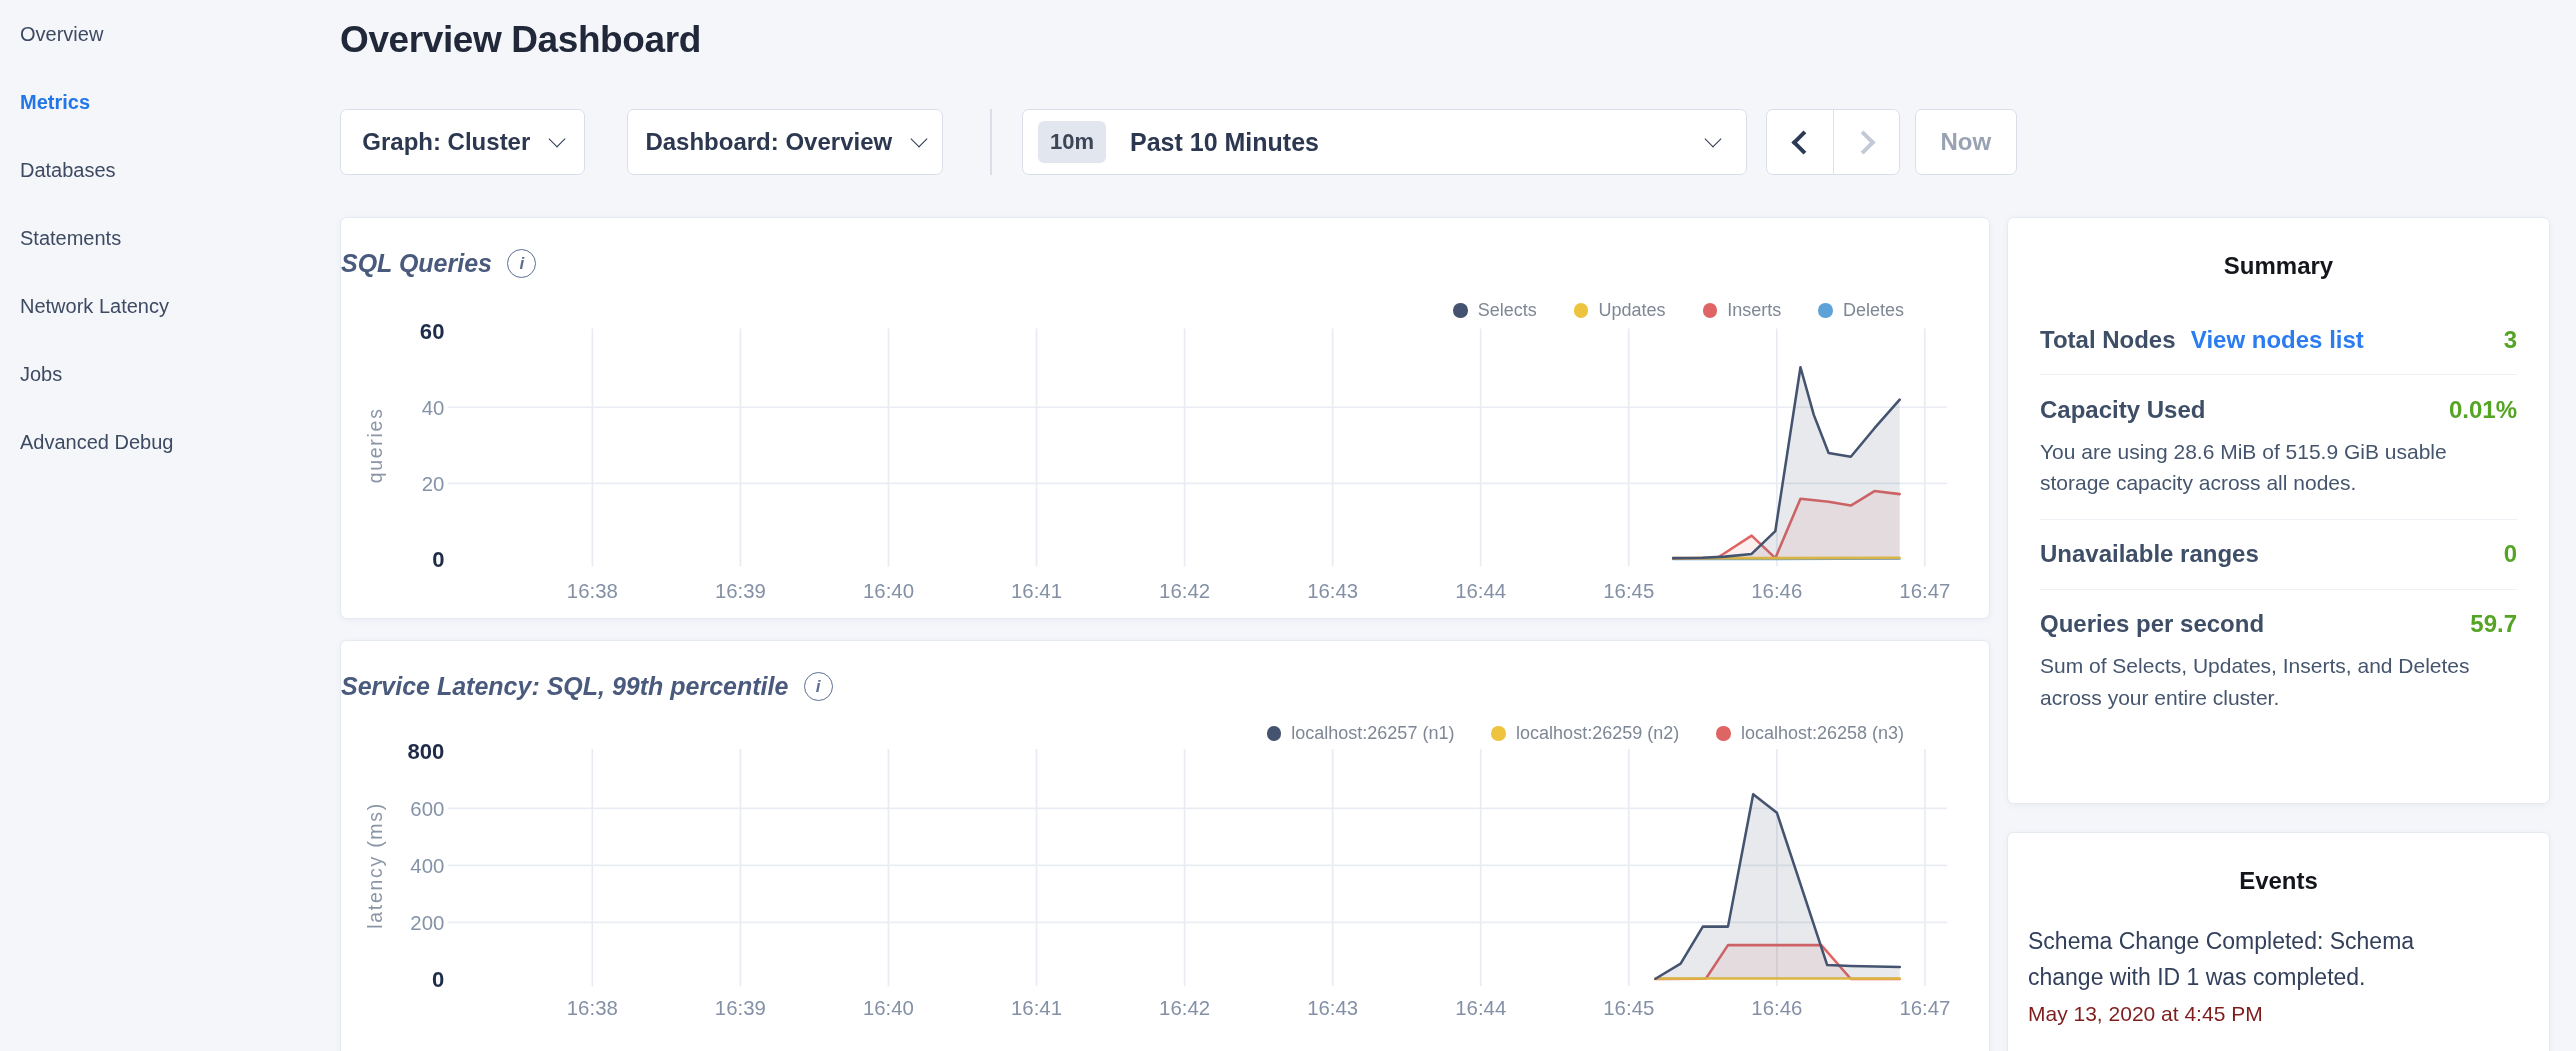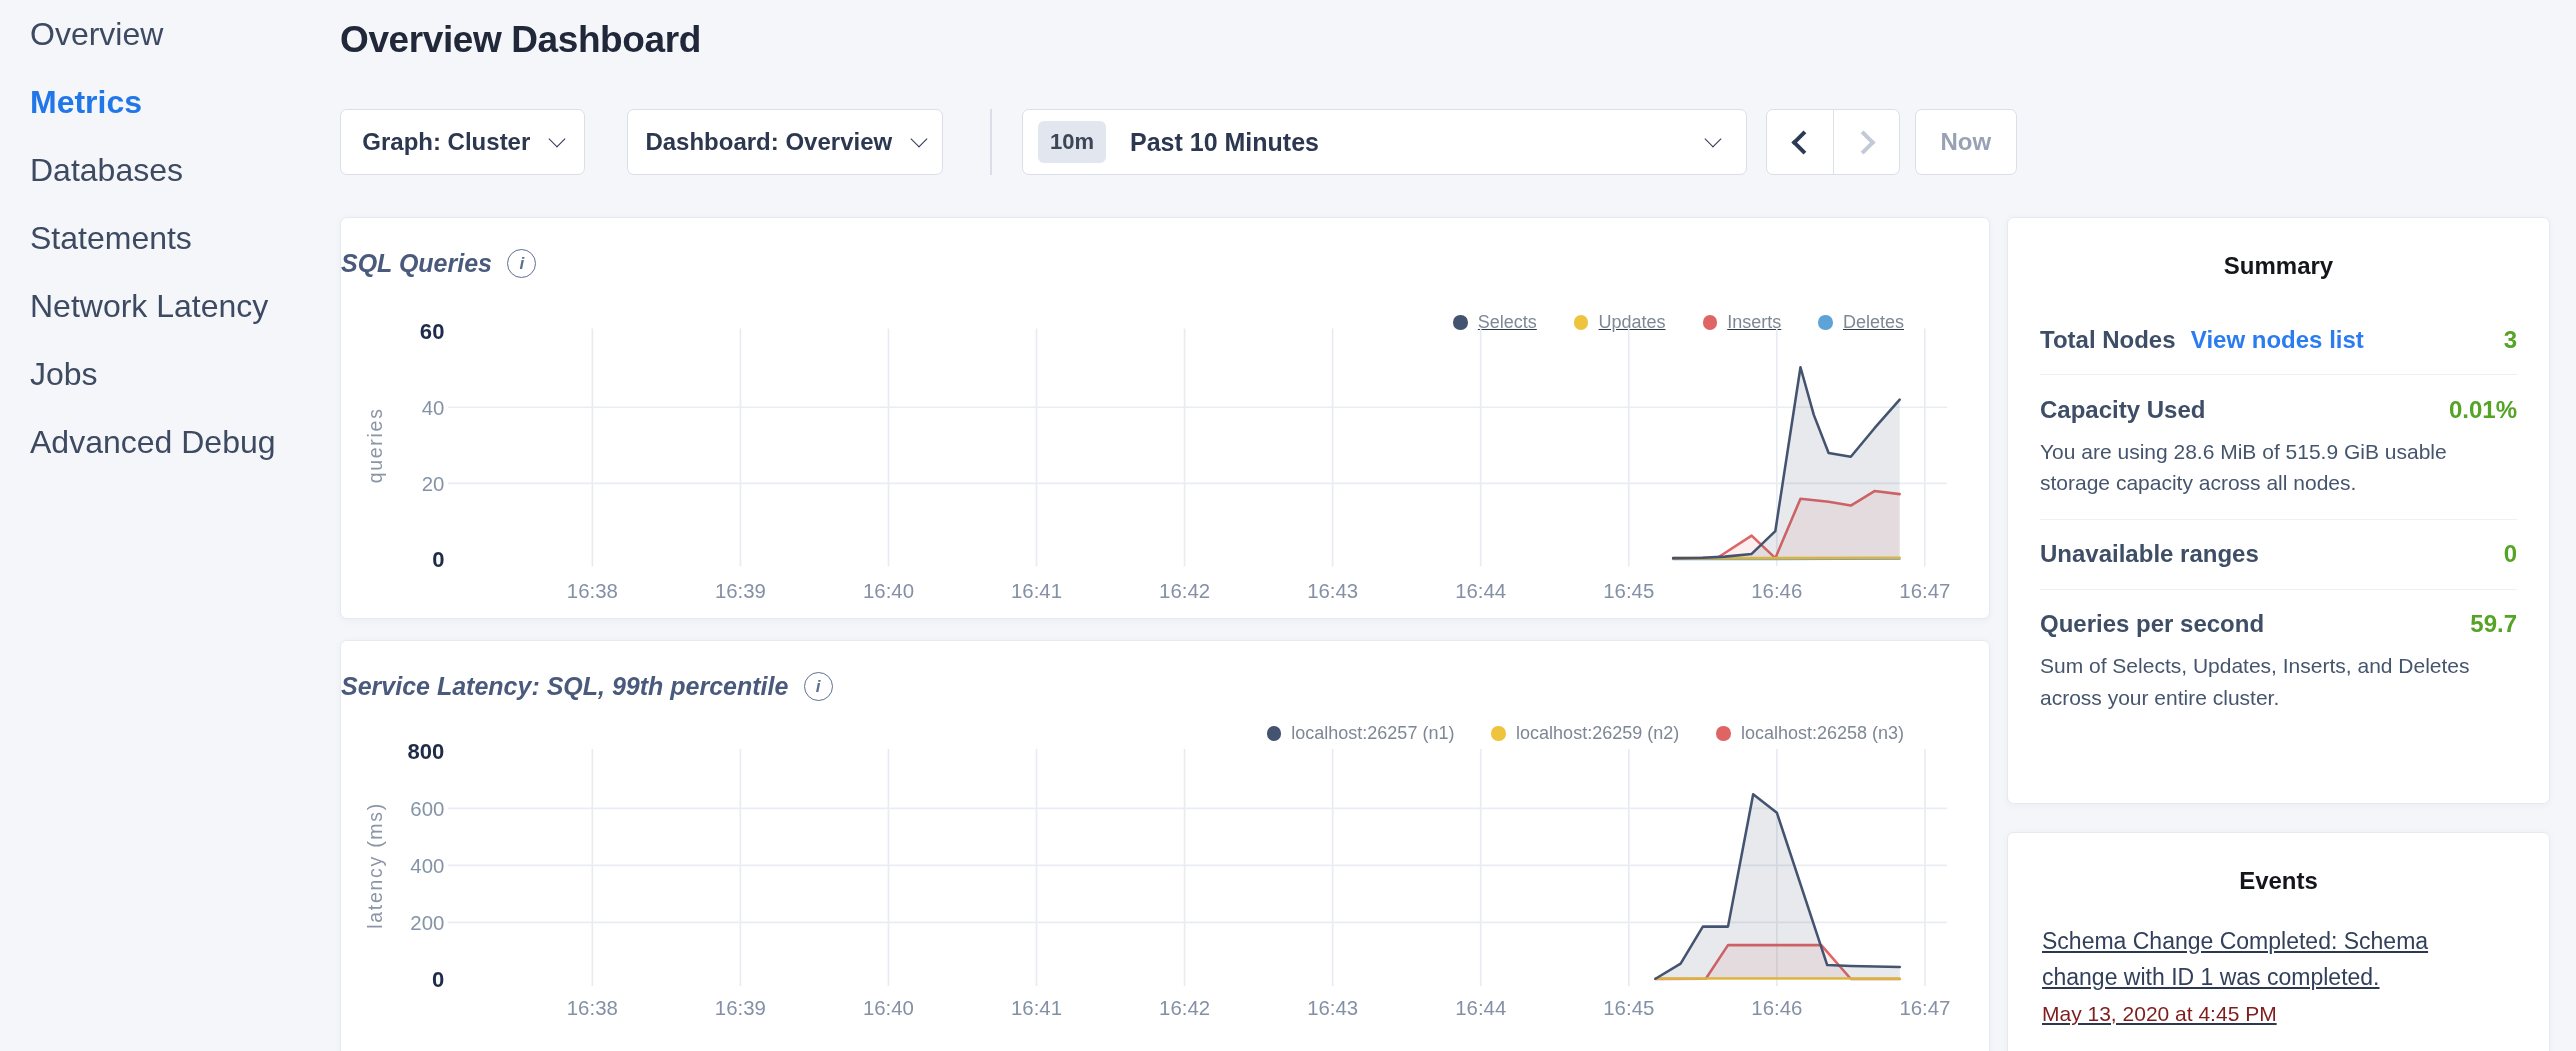--- a/index.html
+++ b/index.html
@@ -6,22 +6,22 @@
   html,body { width:2576px; height:1051px; overflow:hidden; }
   body {
     position:relative;
     background:#f4f6fa;
     font-family:"Liberation Sans", sans-serif;
     color:#2c3750;
   }
   
   .sidebar { position:absolute; left:0; top:0; width:340px; padding-top:0; }
   .side-item {
-    height:68px; display:flex; align-items:center; padding-left:30px;
-    font-size:32px; font-weight:500; color:#3d4a61; cursor:pointer;
+    height:68px; display:flex; align-items:center; padding-left:20px;
+    font-size:20px; font-weight:500; color:#3d4a61; cursor:pointer;
   }
   .side-item.active { color:#2176e8; font-weight:700; }
   
   .page-title {
     position:absolute; left:340px; top:18.7px;
     font-size:37px; font-weight:700; color:#20283a; letter-spacing:-0.4px;
   }
   .controls { position:absolute; left:340px; top:109px; display:flex; align-items:center; }
   .ctl {
     height:66px; background:#fff; border:1.7px solid #d9dee8; border-radius:6.8px;
@@ -71,36 +71,36 @@
     position:absolute; top:31px; left:0; right:13px;
     display:flex; justify-content:flex-start; align-items:center; gap:15.3px;font-style:italic;
   }
   .chart-title { font-size:25px; font-weight:700; color:#4a5a7d; }
   .info-icon {
     width:29px; height:29px; border:1.7px solid #5d6f92; border-radius:50%;
     display:flex; align-items:center; justify-content:center;
     font-size:17px; font-weight:700; color:#5d6f92; cursor:pointer;
   }
   .legend { position:absolute; right:85px; display:flex; align-items:center; gap:37px; }
-  .legend-0 { top:94px;text-decoration:underline; }
+  .legend-0 { top:82px; }
   .legend-1 { top:82px; }
   .legend-item { display:flex; align-items:center; gap:10.2px; font-size:18px; color:#7e8795; }
   .legend-dot { width:14.5px; height:14.5px; border-radius:50%; }
   svg.chart { position:absolute; left:0; top:0; }
   
   .panel-title { font-size:24px; font-weight:700; color:#14161c; text-align:center; margin-top:34px; }
   .sum-rows { margin:25.5px 32px 0; }
   .sum-row { padding:20.4px 0; border-bottom:1.7px solid #edf0f5; }
   .sum-row:last-child { border-bottom:none; }
   .sum-head { display:flex; align-items:baseline; }
   .sum-label { font-size:24px; font-weight:700; color:#3e4e66; }
   .sum-link { font-size:24px; font-weight:700; color:#2a7cf0; margin-left:15.3px; cursor:pointer; }
   .sum-value { margin-left:auto; font-size:24px; font-weight:700; color:#55a425; }
   .sum-desc { margin-top:12px; font-size:21px; color:#45556d; line-height:1.5; width:449px; }
-  .event-item { margin:29px 34px 0;text-decoration:underline; }
+  .event-item { margin:29px 20px 0; }
   .event-text { font-size:23px; color:#33405b; line-height:1.55; width:391px; }
   .event-time { margin-top:6.8px; font-size:21px; color:#7f1d1d; }
 </style>
 </head>
 <body>
 
 <nav class="sidebar" id="sidebar">
     <div class="side-item">Overview</div>
     <div class="side-item active">Metrics</div>
     <div class="side-item">Databases</div>

